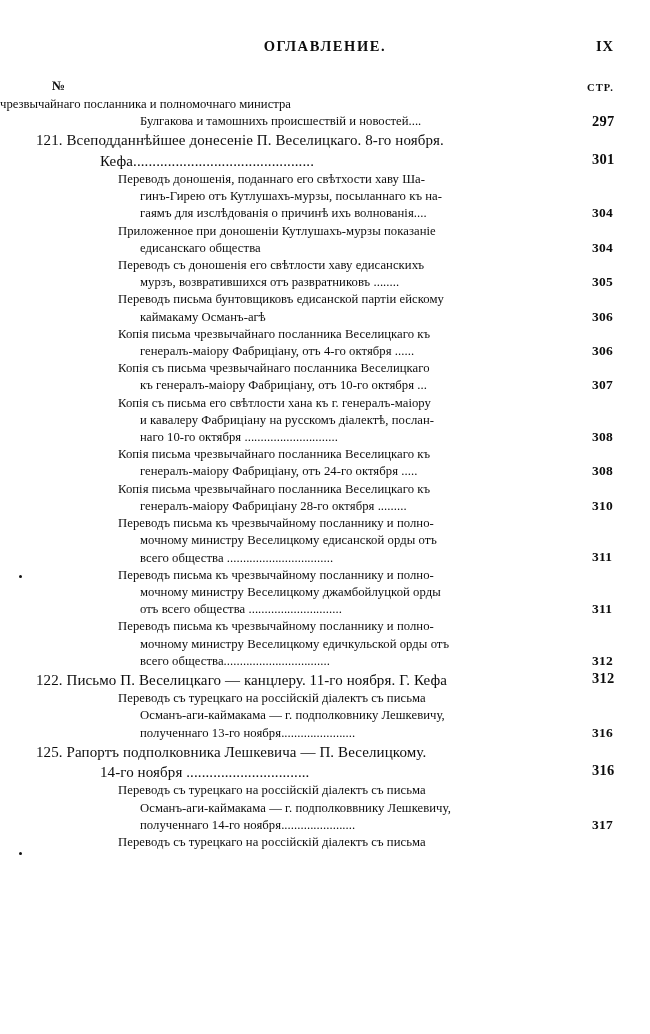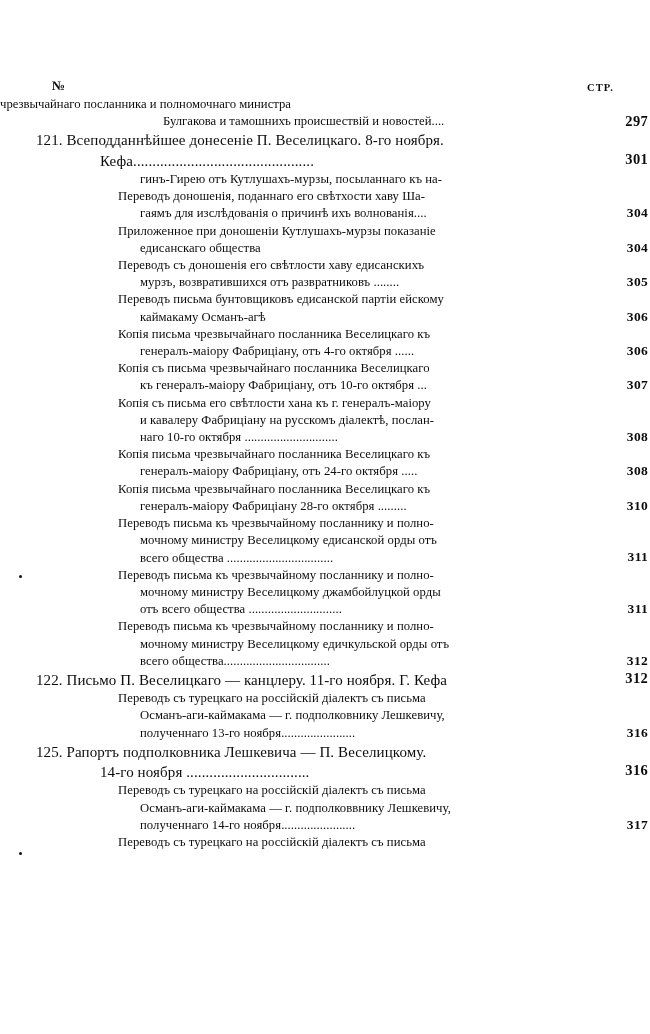--- a/index.html
+++ b/index.html
@@ -106,27 +106,26 @@
   }
   .lvl2 .l-cont {
     padding-left: 140px;
   }
   
   .lvl0 {
     font-size: 12.7px;
   }
   .lvl0 .l-cont {
     padding-left: 140px;
-    margin-left: 23px;
   }
   .pagenum {
     position: absolute;
     right: 0;
     width: 56px;
-    text-align: right;
+    text-align: left;
     font-size: 14.5px;
     font-weight: bold;
     letter-spacing: 0.3px;
   }
   .pagenum.small {
     font-size: 13.5px;
   }
   .marginal-dot {
     position: absolute;
     width: 3px;
@@ -135,40 +134,44 @@
     border-radius: 50%;
   }
   #dot1 { left: 19px; top: 575px; }
   #dot2 { left: 19px; top: 852px; }
 </style>
 </head>
 <body>
 
 <div class="page">
 
+  <div class="header">
+    <div class="header-title">ОГЛАВЛЕНИЕ.</div>
+    <div class="header-folio">IX</div>
+  </div>
 
   <div class="colhead">
     <div class="colhead-num">№</div>
     <div class="colhead-page">СТР.</div>
   </div>
 
   <div class="toc" id="toc">
       <div class="entry lvl0">
         <div class="line l-first">чрезвычайнаго посланника и полномочнаго министра</div>
         <div class="line l-cont">Булгакова и тамошнихъ происшествій и новостей....</div>
         <div class="pagenum" style="top: 17.2px;">297</div>
       </div>
       <div class="entry lvl1">
         <div class="line l-first">121. Всеподданнѣйшее донесеніе П. Веселицкаго. 8-го ноября.</div>
         <div class="line l-cont">Кефа...............................................</div>
         <div class="pagenum" style="top: 20.3px;">301</div>
       </div>
       <div class="entry lvl2">
+        <div class="line l-first">Переводъ доношенія, поданнаго его свѣтхости хаву Ша-</div>
         <div class="line l-cont">гинъ-Гирею отъ Кутлушахъ-мурзы, посыланнаго къ на-</div>
-        <div class="line l-first">Переводъ доношенія, поданнаго его свѣтхости хаву Ша-</div>
         <div class="line l-cont">гаямъ для изслѣдованія о причинѣ ихъ волнованія....</div>
         <div class="pagenum small" style="top: 34.4px;">304</div>
       </div>
       <div class="entry lvl2">
         <div class="line l-first">Приложенное при доношеніи Кутлушахъ-мурзы показаніе</div>
         <div class="line l-cont">едисанскаго общества</div>
         <div class="pagenum small" style="top: 17.2px;">304</div>
       </div>
       <div class="entry lvl2">
         <div class="line l-first">Переводъ съ доношенія его свѣтлости хаву едисанскихъ</div>

